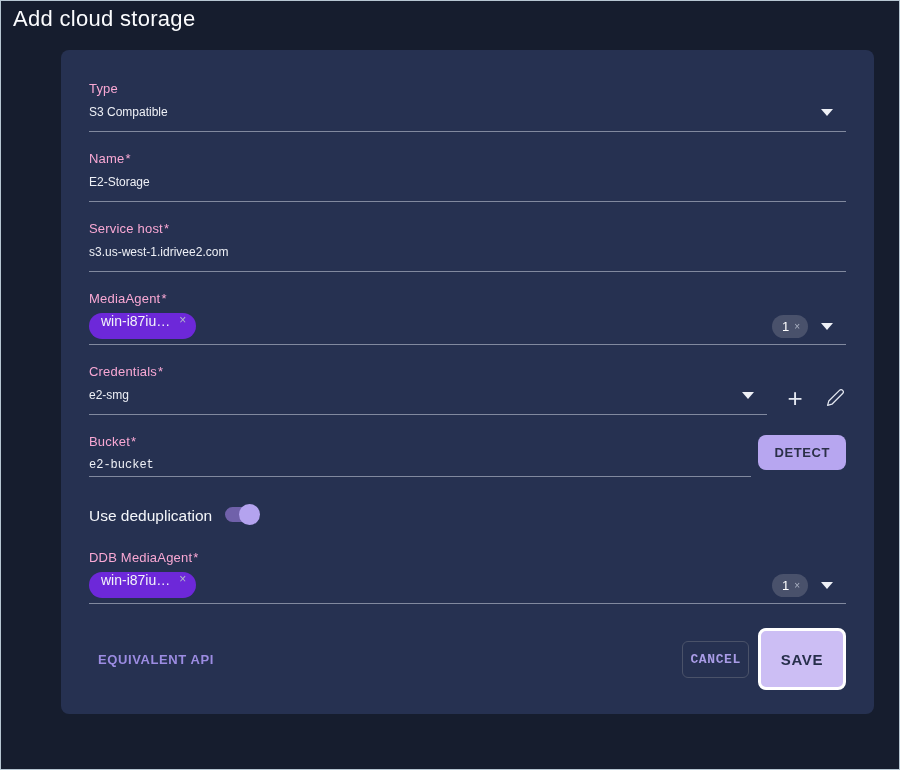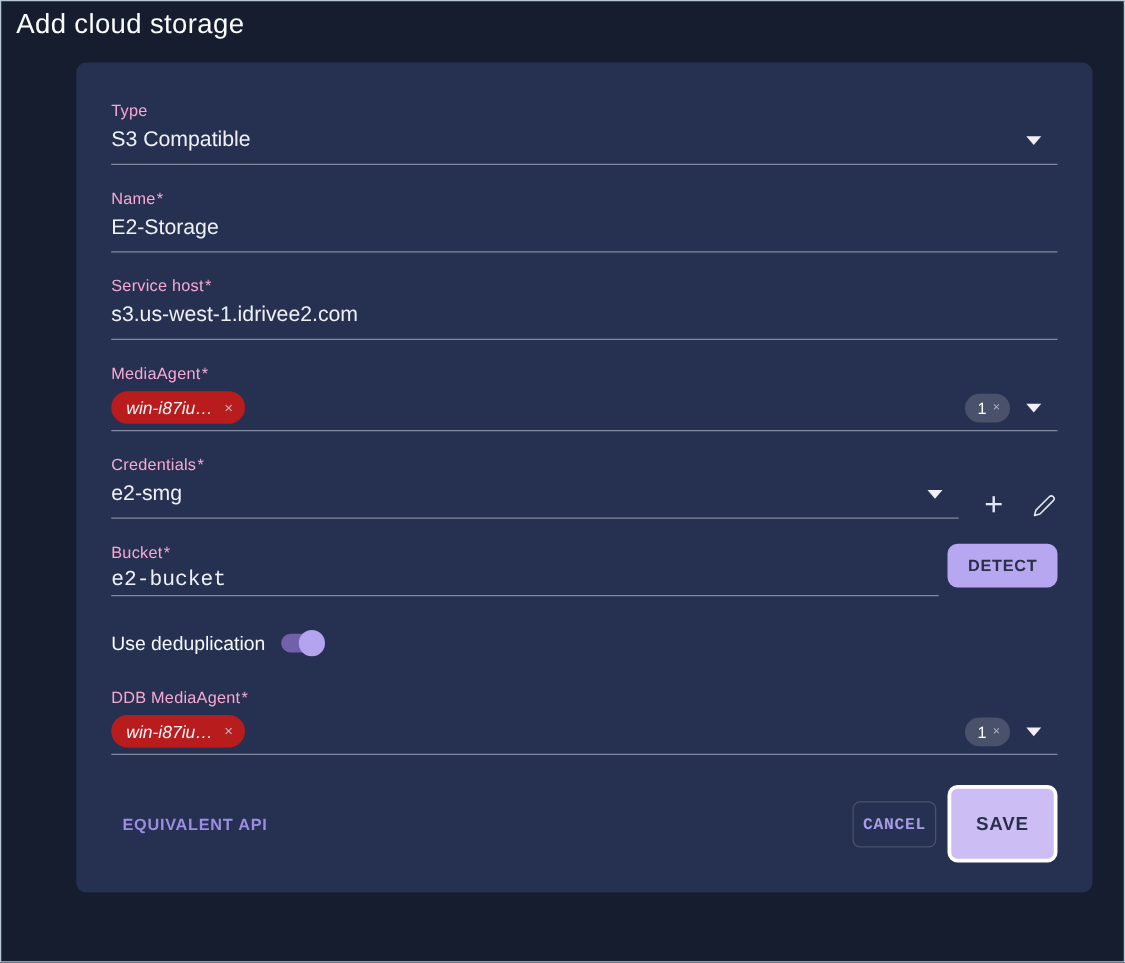--- a/index.html
+++ b/index.html
@@ -42,59 +42,58 @@
   }
   .req { margin-left: 1px; }
   .control {
     display: flex; align-items: center;
     border-bottom: 1px solid rgba(230,235,245,.48);
     padding-bottom: 10px;
     min-height: 18px;
   }
   .value {
     flex: 1;
-    font-size: 17px; line-height: 18px;
+    font-size: 12px; line-height: 18px;
     color: #eef0f6;
   }
   .caret {
     width: 0; height: 0;
     border-left: 6px solid transparent;
     border-right: 6px solid transparent;
     border-top: 7px solid #eef0f6;
     margin-right: 13px;
   }
   .chip-row { padding-bottom: 5px; }
   .chip {
-    display: inline-flex; align-items: center;
-    background: #b91c1c;
+    display: inline-flex; align-items: flex-start;
+    background: #6d28d9;
     border-radius: 14px;
     height: 26px;
     padding: 0 10px 0 12px;
     font-size: 14px; color: #f2f4f9;
     cursor: default;
-    font-style: italic;
   }
   .chip-x {
     margin-left: 9px;
     font-size: 12px; color: #b3bac9;
     cursor: pointer;
   }
   .row-spacer { flex: 1; }
   .count-badge {
     display: inline-flex; align-items: center;
     background: #49516b;
     border-radius: 12px;
     height: 23px;
     padding: 0 8px 0 10px;
     margin-right: 13px;
     cursor: pointer;
   }
   .count-num { font-size: 13px; color: #ffffff; }
   .count-x { font-size: 10px; color: #adb4c5; margin-left: 5px; }
-  .cred-row { display: flex; align-items: flex-end; }
+  .cred-row { display: flex; align-items: flex-start; }
   .cred-row .control { flex: 1; }
   .icon-btn {
     background: none; border: none; padding: 0;
     display: flex; align-items: center; justify-content: center;
     cursor: pointer;
   }
   .plus-btn {
     width: 24px; height: 24px;
     margin-left: 16px;
     font-size: 26px; font-weight: 300;

